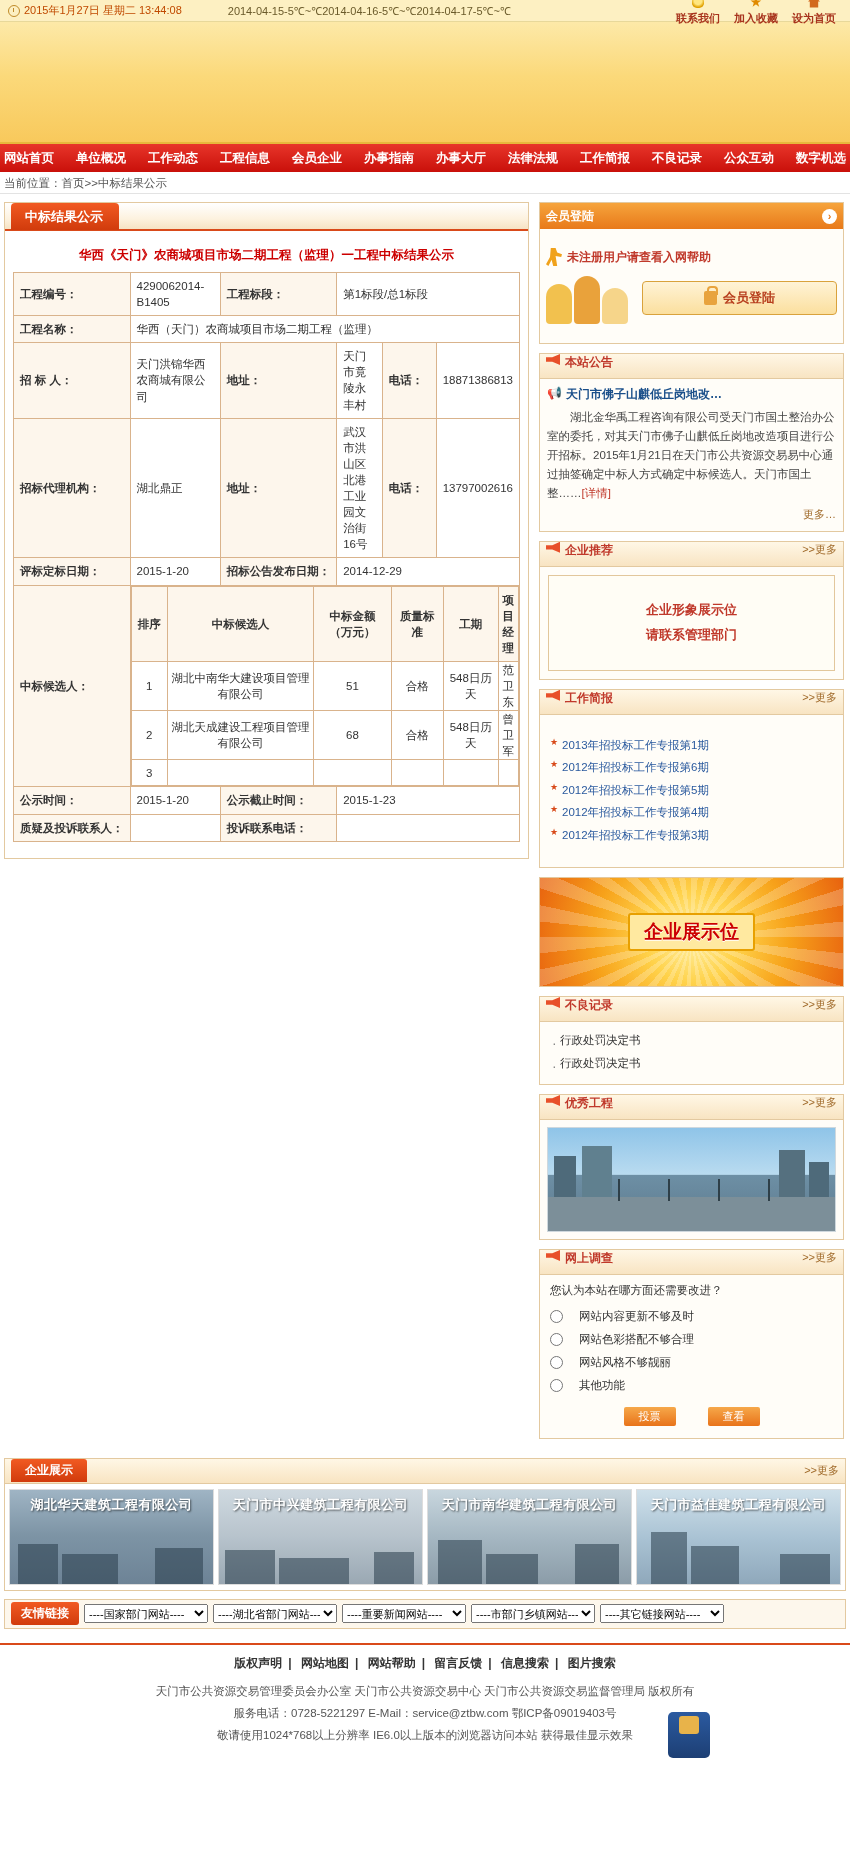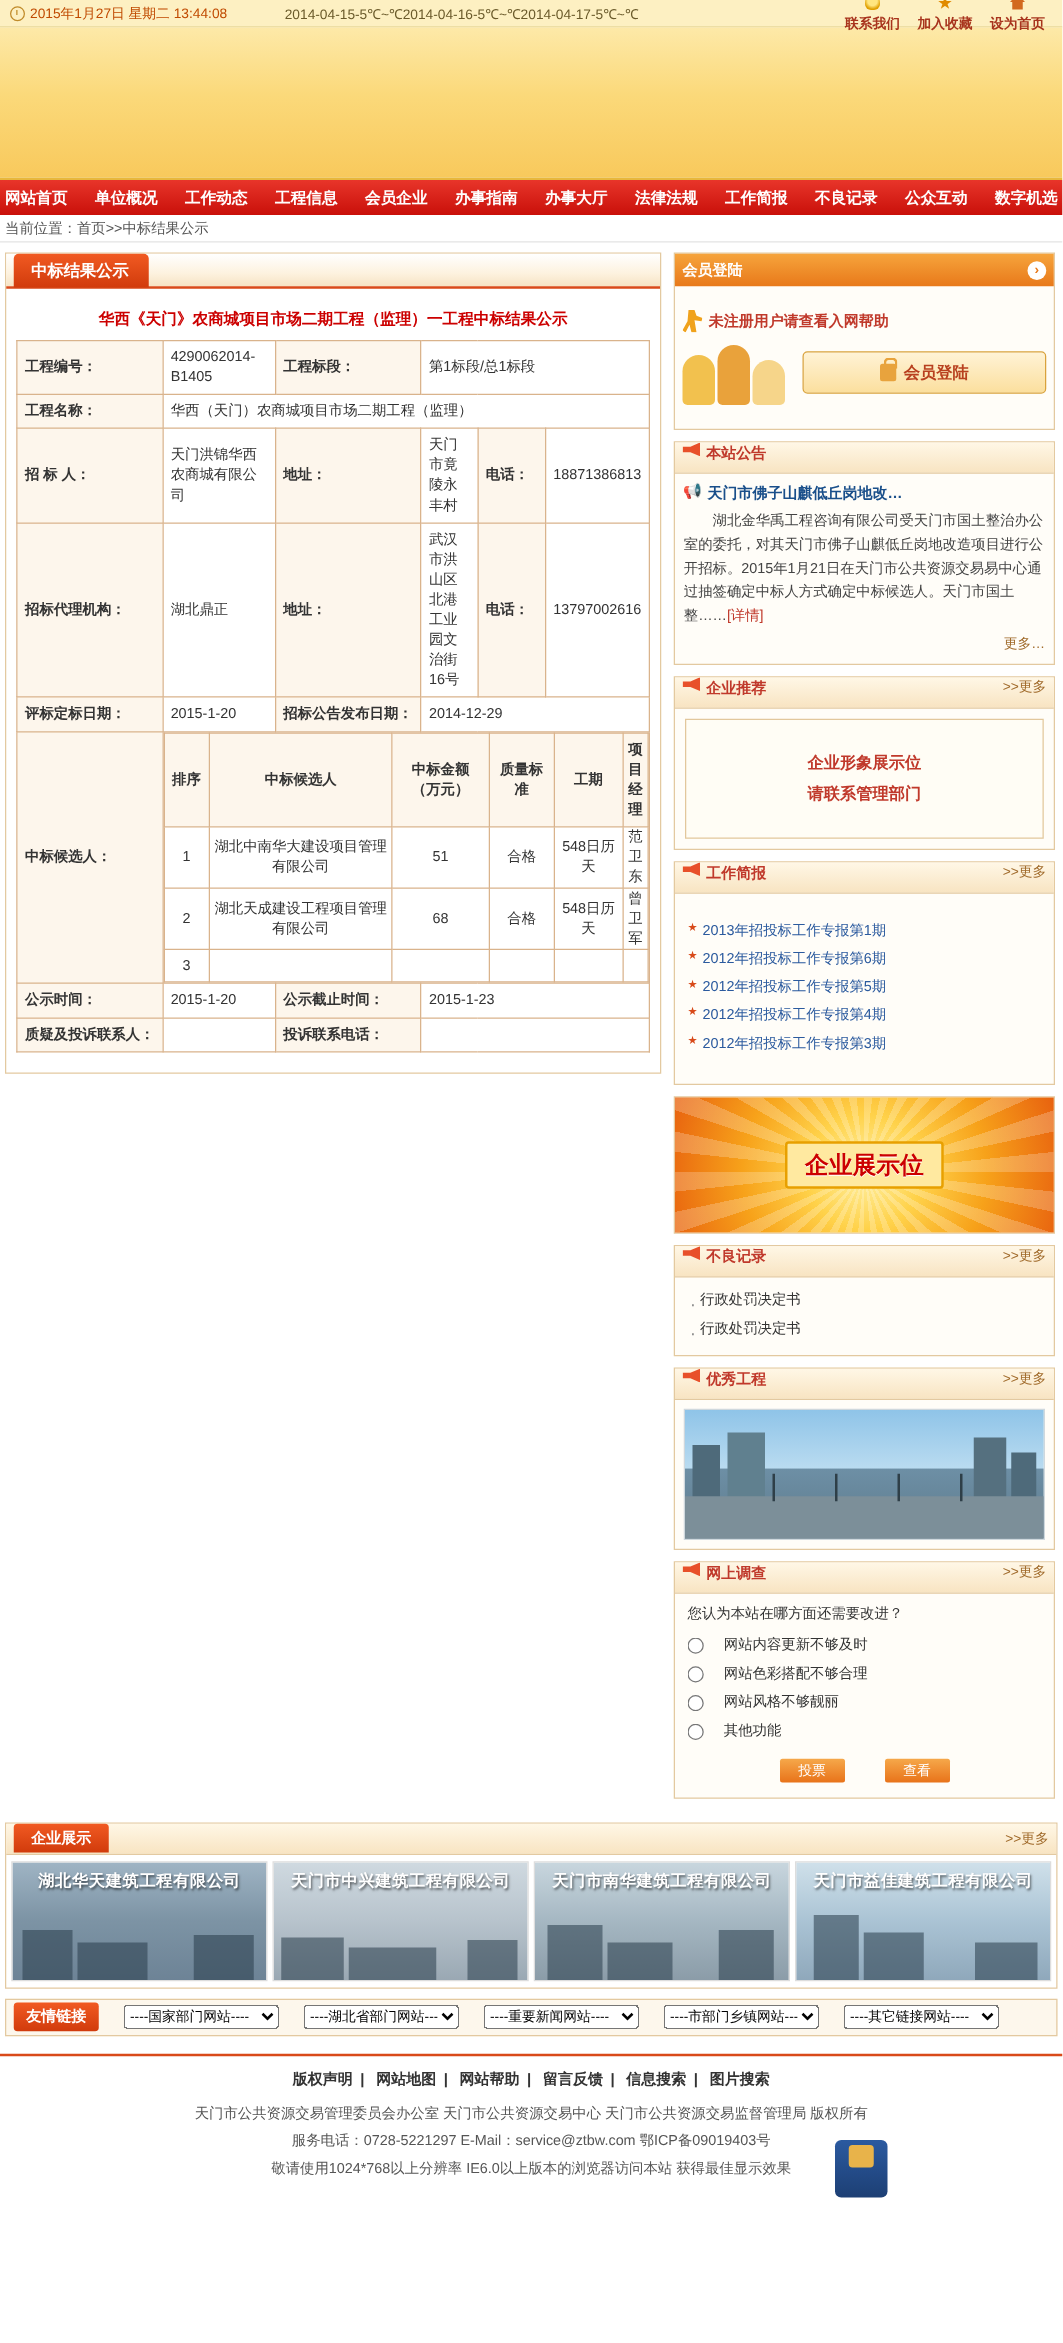--- a/index.html
+++ b/index.html
@@ -224,21 +224,21 @@
     position:absolute; left:0; right:0; top:6px; text-align:center;
     font-weight:bold; font-size:13px; color:#fff;
     text-shadow:1px 1px 2px rgba(0,0,0,.6); letter-spacing:0.5px;
   }
   .ad1 { background: linear-gradient(180deg,#9fb4c4 0%,#7d94a5 48%,#6d8396 100%); }
   .ad2 { background: linear-gradient(180deg,#cfd9e0 0%,#b7c3cc 50%,#9aa8b3 100%); }
   .ad3 { background: linear-gradient(180deg,#c8d6de 0%,#a5b7c2 50%,#8b9ca8 100%); }
   .ad4 { background: linear-gradient(180deg,#cfe0ea 0%,#aac3d4 50%,#8fa8bb 100%); }
   .ad .bldg { position:absolute; bottom:0; background:rgba(40,60,75,.55); }
 
-  .links-bar { margin: 8px 4px 0 4px; border:1px solid #e3c9a0; background:#fdf7ec; height:30px; display:flex; align-items:center; padding:0 6px; gap:20px;}
+  .links-bar { margin: 8px 4px 0 4px; border:1px solid #e3c9a0; background:#fdf7ec; height:30px; display:flex; align-items:center; padding:0 6px; gap:5px;}
   .links-label { background:linear-gradient(180deg,#f15a22 0,#d13b0c 100%); color:#fff; font-weight:bold; font-size:12px; padding:3px 10px; border-radius:3px;}
   .links-bar select { height:19px; font-size:11px; width:124px; }
 
   
   .footer { margin-top:14px; border-top:2px solid #d94a1a; padding:10px 0 16px 0; text-align:center; }
   .foot-links { font-size:12px; font-weight:bold; color:#333; margin-bottom:9px; }
   .foot-links a { color:#333; text-decoration:none; margin:0 6px; }
   .foot-txt { font-size:11.5px; color:#555; line-height:1.9; }
   .foot-wrap { position:relative; }
   .police-badge {

